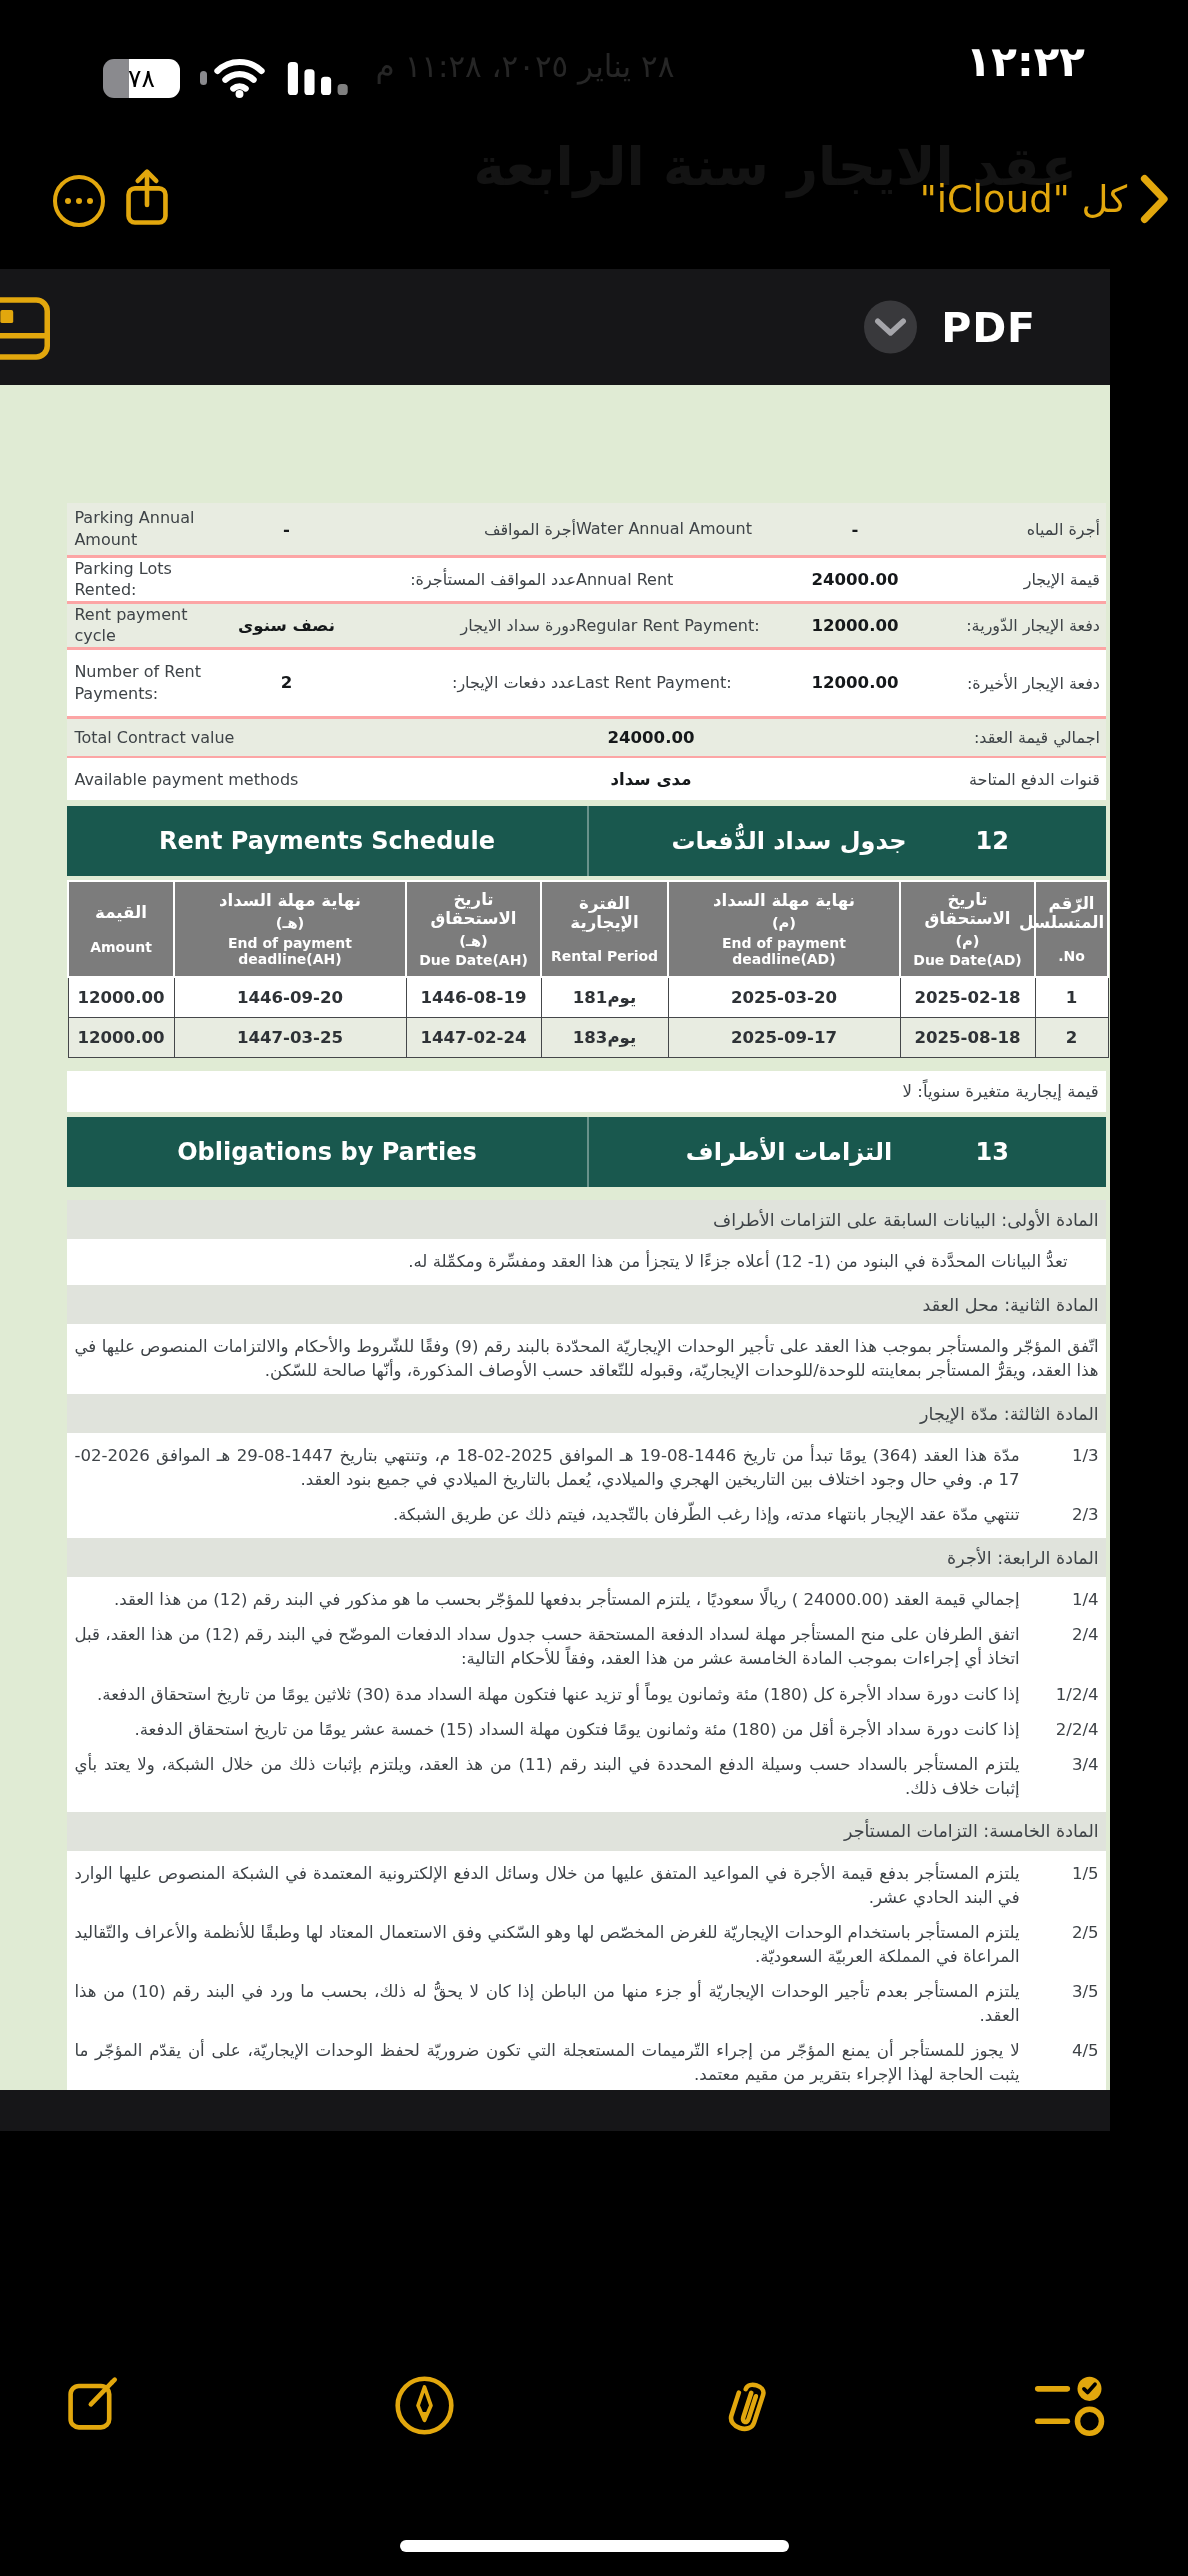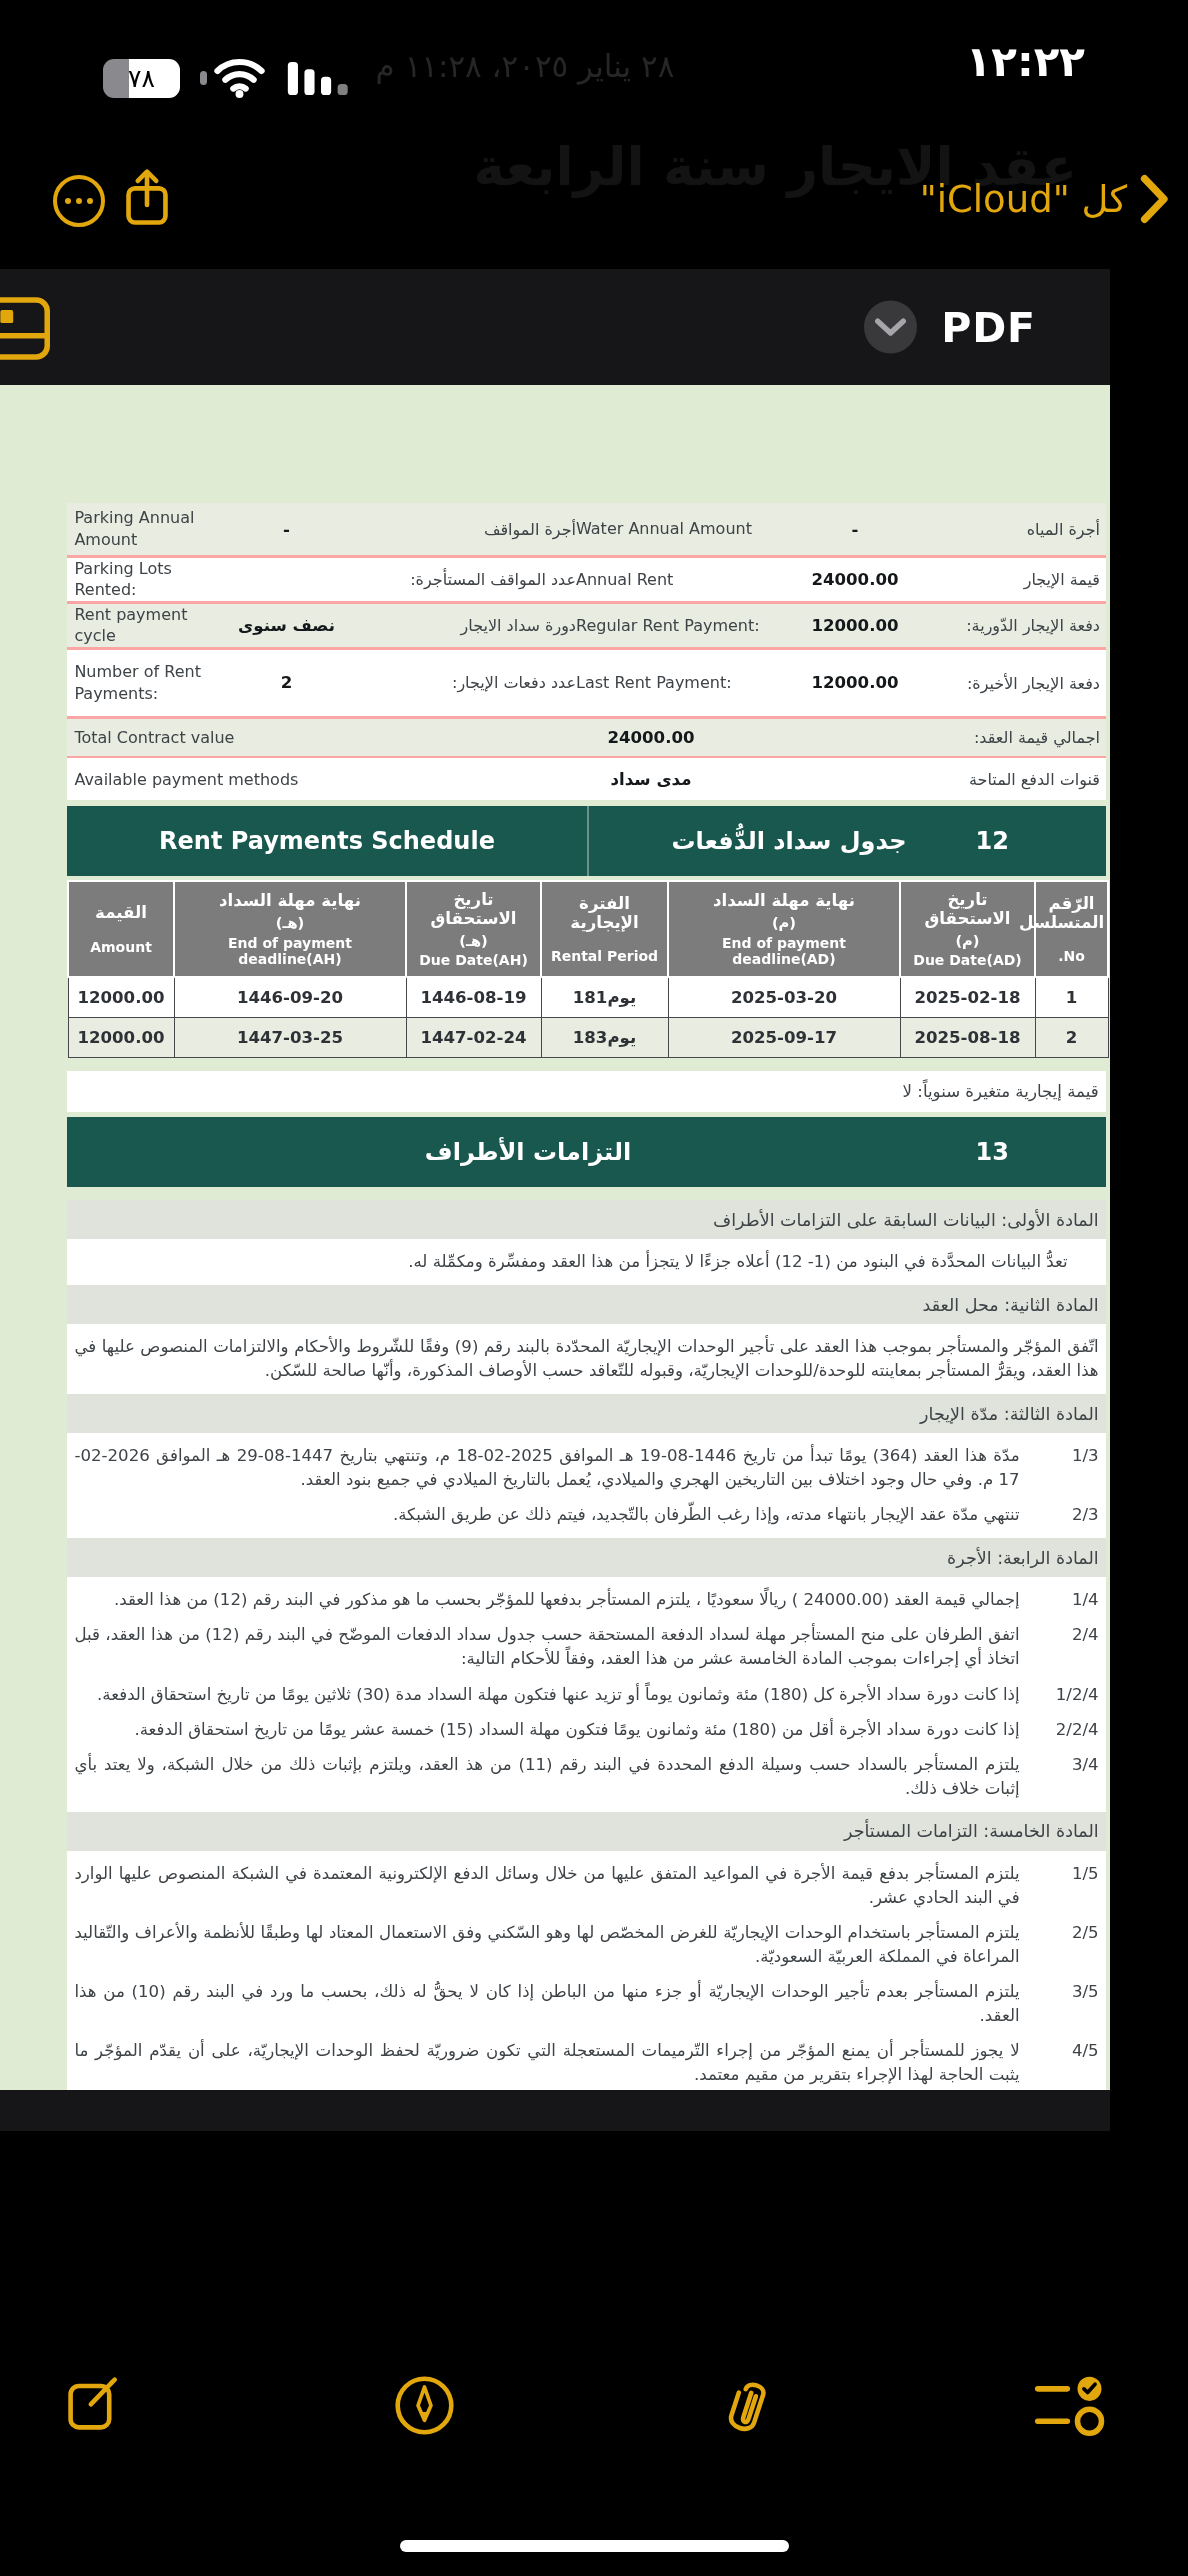--- a/index.html
+++ b/index.html
@@ -293,20 +293,21 @@
             <td>2025-09-17</td>
               <td>2025-08-18</td>
             <td>2</td>
           </tr>
         </tbody>
       </table>
 
       <div class="noterow">قيمة إيجارية متغيرة سنوياً: لا</div>
 
       <div class="ghdr">
+        <div class="g-en">Obligations by Parties</div>
         <div class="g-ar">التزامات الأطراف</div>
         <div class="g-no">13</div>
       </div>
 
       <div class="oblist">
 
         <div class="ahead">المادة الأولى: البيانات السابقة على التزامات الأطراف</div>
         <div class="abody">
           <div class="para indent">تعدُّ البيانات المحدَّدة في البنود من (1- 12) أعلاه جزءًا لا يتجزأ من هذا العقد ومفسِّرة ومكمِّلة له.</div>
         </div>

